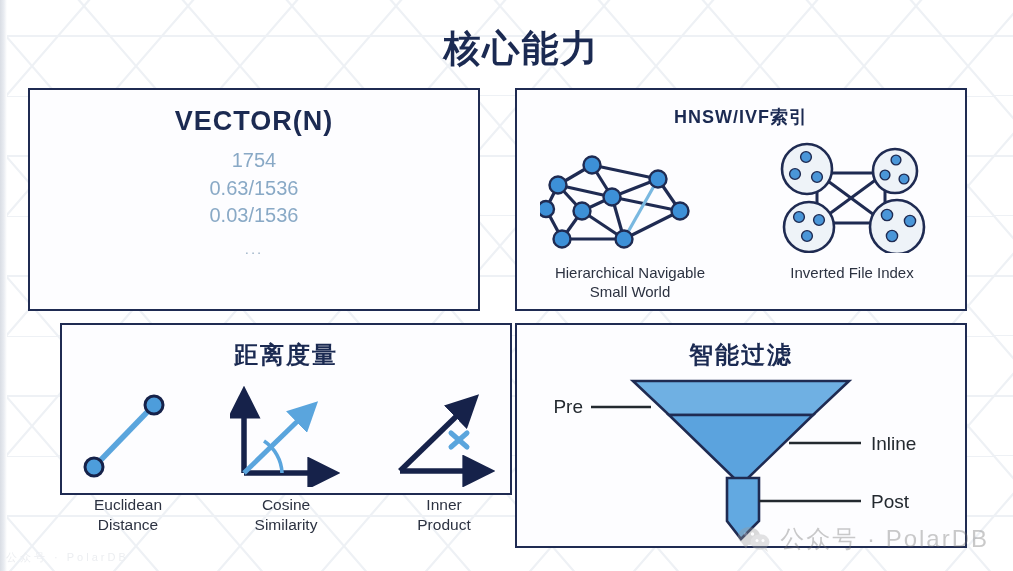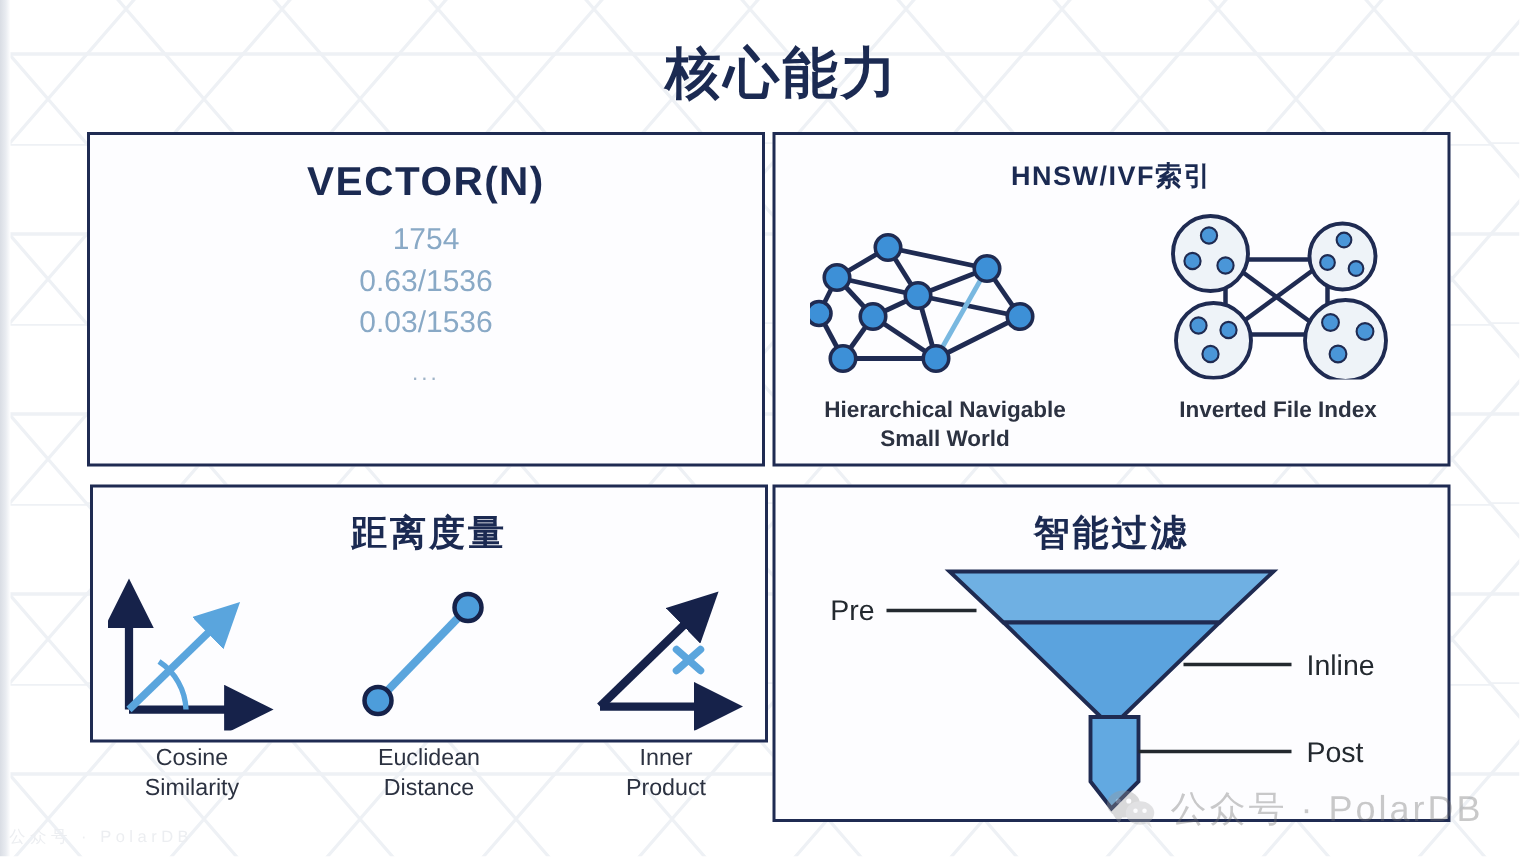--- a/index.html
+++ b/index.html
@@ -40,21 +40,21 @@
     z-index: 3;
   }
 
   
   .panel {
     position: absolute;
     border: 2px solid #1f2b52;
     background: #fdfdff;
     z-index: 2;
   }
-  #panel-vector  { left: 58px;  top: 88px;  width: 452px; height: 223px; }
+  #panel-vector  { left: 28px;  top: 88px;  width: 452px; height: 223px; }
   #panel-index   { left: 515px; top: 88px;  width: 452px; height: 223px; }
   #panel-metric  { left: 60px;  top: 323px; width: 452px; height: 172px; }
   #panel-filter  { left: 515px; top: 323px; width: 452px; height: 225px; }
 
   .panel-title {
     text-align: center;
     font-size: 25px;
     font-weight: bold;
     color: #1b2a52;
     letter-spacing: 1px;
@@ -79,21 +79,20 @@
   }
   .vec-ellipsis { font-size: 15px; color: #9fb4c8; margin-top: 9px; letter-spacing: 2px; }
 
   
   #index-row {
     display: flex;
     justify-content: center;
     align-items: flex-start;
     gap: 42px;
     margin-top: 12px;
-    font-weight: bold;
   }
   .index-item { text-align: center; width: 180px; }
   .index-caption {
     font-size: 15px;
     color: #2c3241;
     line-height: 1.28;
     margin-top: 6px;
     white-space: pre-line;
   }
 
@@ -256,49 +255,49 @@
 
   </div>
 </div>
 
 <div class="panel" id="panel-metric">
   <div class="panel-title">距离度量</div>
   <div id="metric-row">
 
     <div class="metric-item">
       <svg width="112" height="102" viewBox="0 0 112 102">
+        <line x1="22" y1="82" x2="82" y2="20" stroke="#5aa5dd" stroke-width="5.5"></line>
+        <circle cx="22" cy="82" r="9" fill="#4d9ddb" stroke="#16224a" stroke-width="3"></circle>
+        <circle cx="82" cy="20" r="9" fill="#4d9ddb" stroke="#16224a" stroke-width="3"></circle>
+      </svg>
+      <div class="metric-caption">Euclidean
+Distance</div>
+    </div>
+
+    <div class="metric-item">
+      <svg width="112" height="102" viewBox="0 0 112 102">
         <defs>
           <marker id="arrNavy" markerWidth="6" markerHeight="6" refX="3.2" refY="3" orient="auto">
             <path d="M0,0 L6,3 L0,6 z" fill="#16224a"></path>
           </marker>
           <marker id="arrBlue" markerWidth="6" markerHeight="6" refX="3.2" refY="3" orient="auto">
             <path d="M0,0 L6,3 L0,6 z" fill="#5aa5dd"></path>
           </marker>
         </defs>
         <line x1="14" y1="88" x2="14" y2="16" stroke="#16224a" stroke-width="5.5" marker-end="url(#arrNavy)"></line>
         <line x1="14" y1="88" x2="95" y2="88" stroke="#16224a" stroke-width="5.5" marker-end="url(#arrNavy)"></line>
         <line x1="14" y1="88" x2="78" y2="26" stroke="#5aa5dd" stroke-width="5" marker-end="url(#arrBlue)"></line>
         <path d="M52 88 A 40 40 0 0 0 34 56" fill="none" stroke="#5aa5dd" stroke-width="3.6"></path>
       </svg>
       <div class="metric-caption">Cosine
 Similarity</div>
     </div>
 
     <div class="metric-item">
       <svg width="112" height="102" viewBox="0 0 112 102">
-        <line x1="22" y1="82" x2="82" y2="20" stroke="#5aa5dd" stroke-width="5.5"></line>
-        <circle cx="22" cy="82" r="9" fill="#4d9ddb" stroke="#16224a" stroke-width="3"></circle>
-        <circle cx="82" cy="20" r="9" fill="#4d9ddb" stroke="#16224a" stroke-width="3"></circle>
-      </svg>
-      <div class="metric-caption">Euclidean
-Distance</div>
-    </div>
-
-    <div class="metric-item">
-      <svg width="112" height="102" viewBox="0 0 112 102">
         <line x1="12" y1="86" x2="80" y2="20" stroke="#16224a" stroke-width="5.5" marker-end="url(#arrNavy)"></line>
         <line x1="12" y1="86" x2="92" y2="86" stroke="#16224a" stroke-width="5.5" marker-end="url(#arrNavy)"></line>
         <g stroke="#5aa5dd" stroke-width="5" stroke-linecap="round">
           <line x1="63" y1="48" x2="79" y2="62"></line>
           <line x1="79" y1="48" x2="63" y2="62"></line>
         </g>
       </svg>
       <div class="metric-caption">Inner
 Product</div>
     </div>

